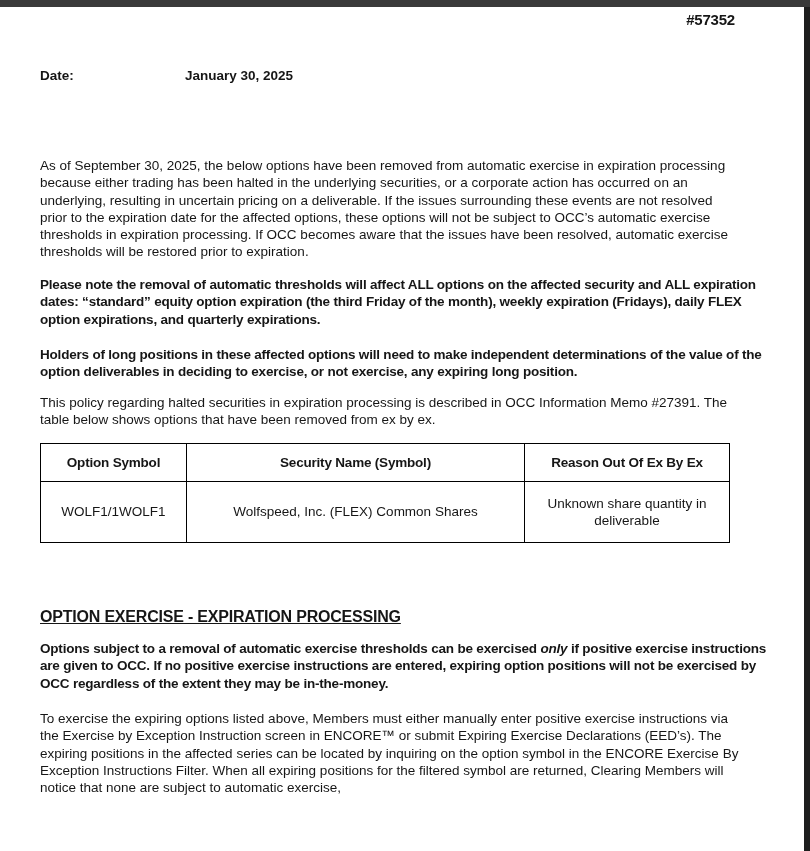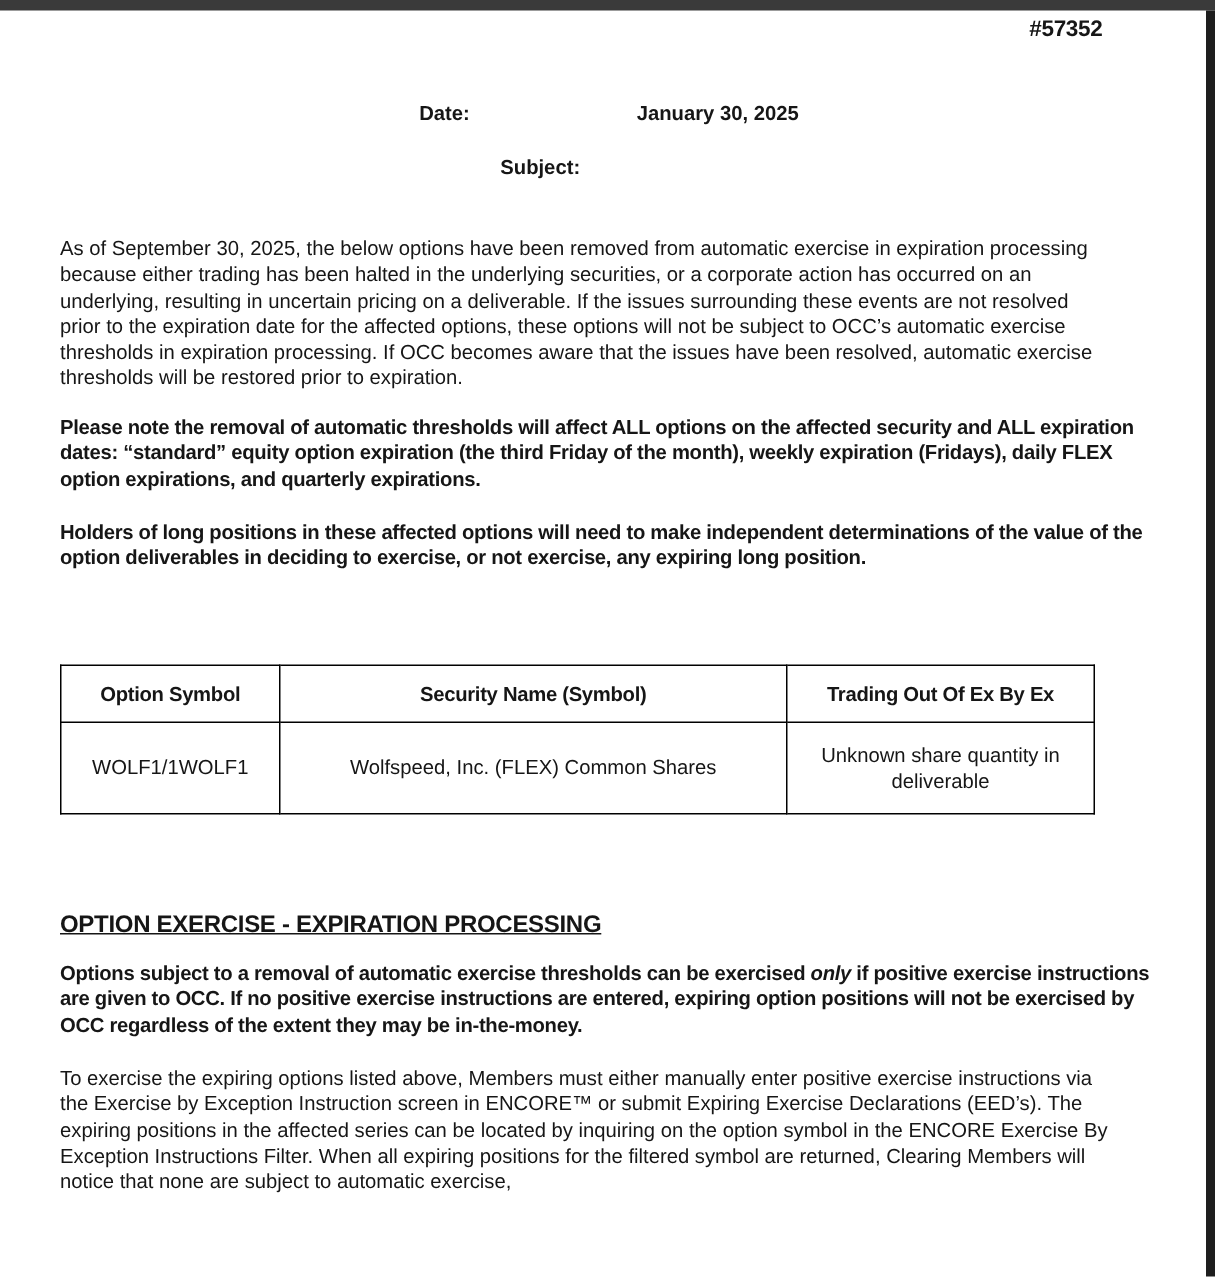--- a/index.html
+++ b/index.html
@@ -43,21 +43,21 @@
     left: 40px;
     font-size: 13.5px;
     line-height: 17.3px;
   }
   .reg { width: 700px; }
   .emph {
     width: 732px;
     font-weight: 700;
     letter-spacing: -0.2px;
   }
-  .hdr-row { display: flex; width: 732px; justify-content: center; }
+  .hdr-row { display: flex; width: 732px; }
   .hdr-label {
     width: 145px;
     flex: 0 0 145px;
     font-weight: 700;
   }
   .hdr-value { font-weight: 700; }
   .subject-value {
     font-weight: 700;
     text-align: center;
     letter-spacing: -0.2px;
@@ -100,41 +100,41 @@
   <div class="right-bar"></div>
 
   <div class="memo-number">#57352</div>
 
   <div class="block hdr-row" style="top:67px">
     <span class="hdr-label">Date:</span>
     <span class="hdr-value">January 30, 2025</span>
   </div>
 
   <div class="block hdr-row" style="top:103px">
-    <span class="hdr-label">Subject:</span>
   </div>
 
   <div class="block reg" style="top:157px">As of September 30, 2025, the below options have been removed from automatic exercise in expiration processing because either trading has been halted in the underlying securities, or a corporate action has occurred on an underlying, resulting in uncertain pricing on a deliverable. If the issues surrounding these events are not resolved prior to the expiration date for the affected options, these options will not be subject to OCC’s automatic exercise thresholds in expiration processing. If OCC becomes aware that the issues have been resolved, automatic exercise thresholds will be restored prior to expiration.</div>
 
   <div class="block emph" style="top:276px">Please note the removal of automatic thresholds will affect ALL options on the affected security and ALL expiration dates: “standard” equity option expiration (the third Friday of the month), weekly expiration (Fridays), daily FLEX option expirations, and quarterly expirations.</div>
 
   <div class="block emph" style="top:346px">Holders of long positions in these affected options will need to make independent determinations of the value of the option deliverables in deciding to exercise, or not exercise, any expiring long position.</div>
 
+  <div class="block reg" style="top:394px">This policy regarding halted securities in expiration processing is described in OCC Information Memo #27391. The table below shows options that have been removed from ex by ex.</div>
 
   <table class="memo-table">
     <colgroup>
       <col class="col-symbol">
       <col class="col-name">
       <col class="col-reason">
     </colgroup>
     <thead>
       <tr>
         <th>Option Symbol</th>
         <th>Security Name (Symbol)</th>
-        <th>Trading Out Of Ex By Ex</th>
+        <th>Reason Out Of Ex By Ex</th>
       </tr>
     </thead>
     <tbody>
       <tr>
         <td>WOLF1/1WOLF1</td>
         <td>Wolfspeed, Inc. (FLEX) Common Shares</td>
         <td>Unknown share quantity in deliverable</td>
       </tr>
     </tbody>
   </table>

